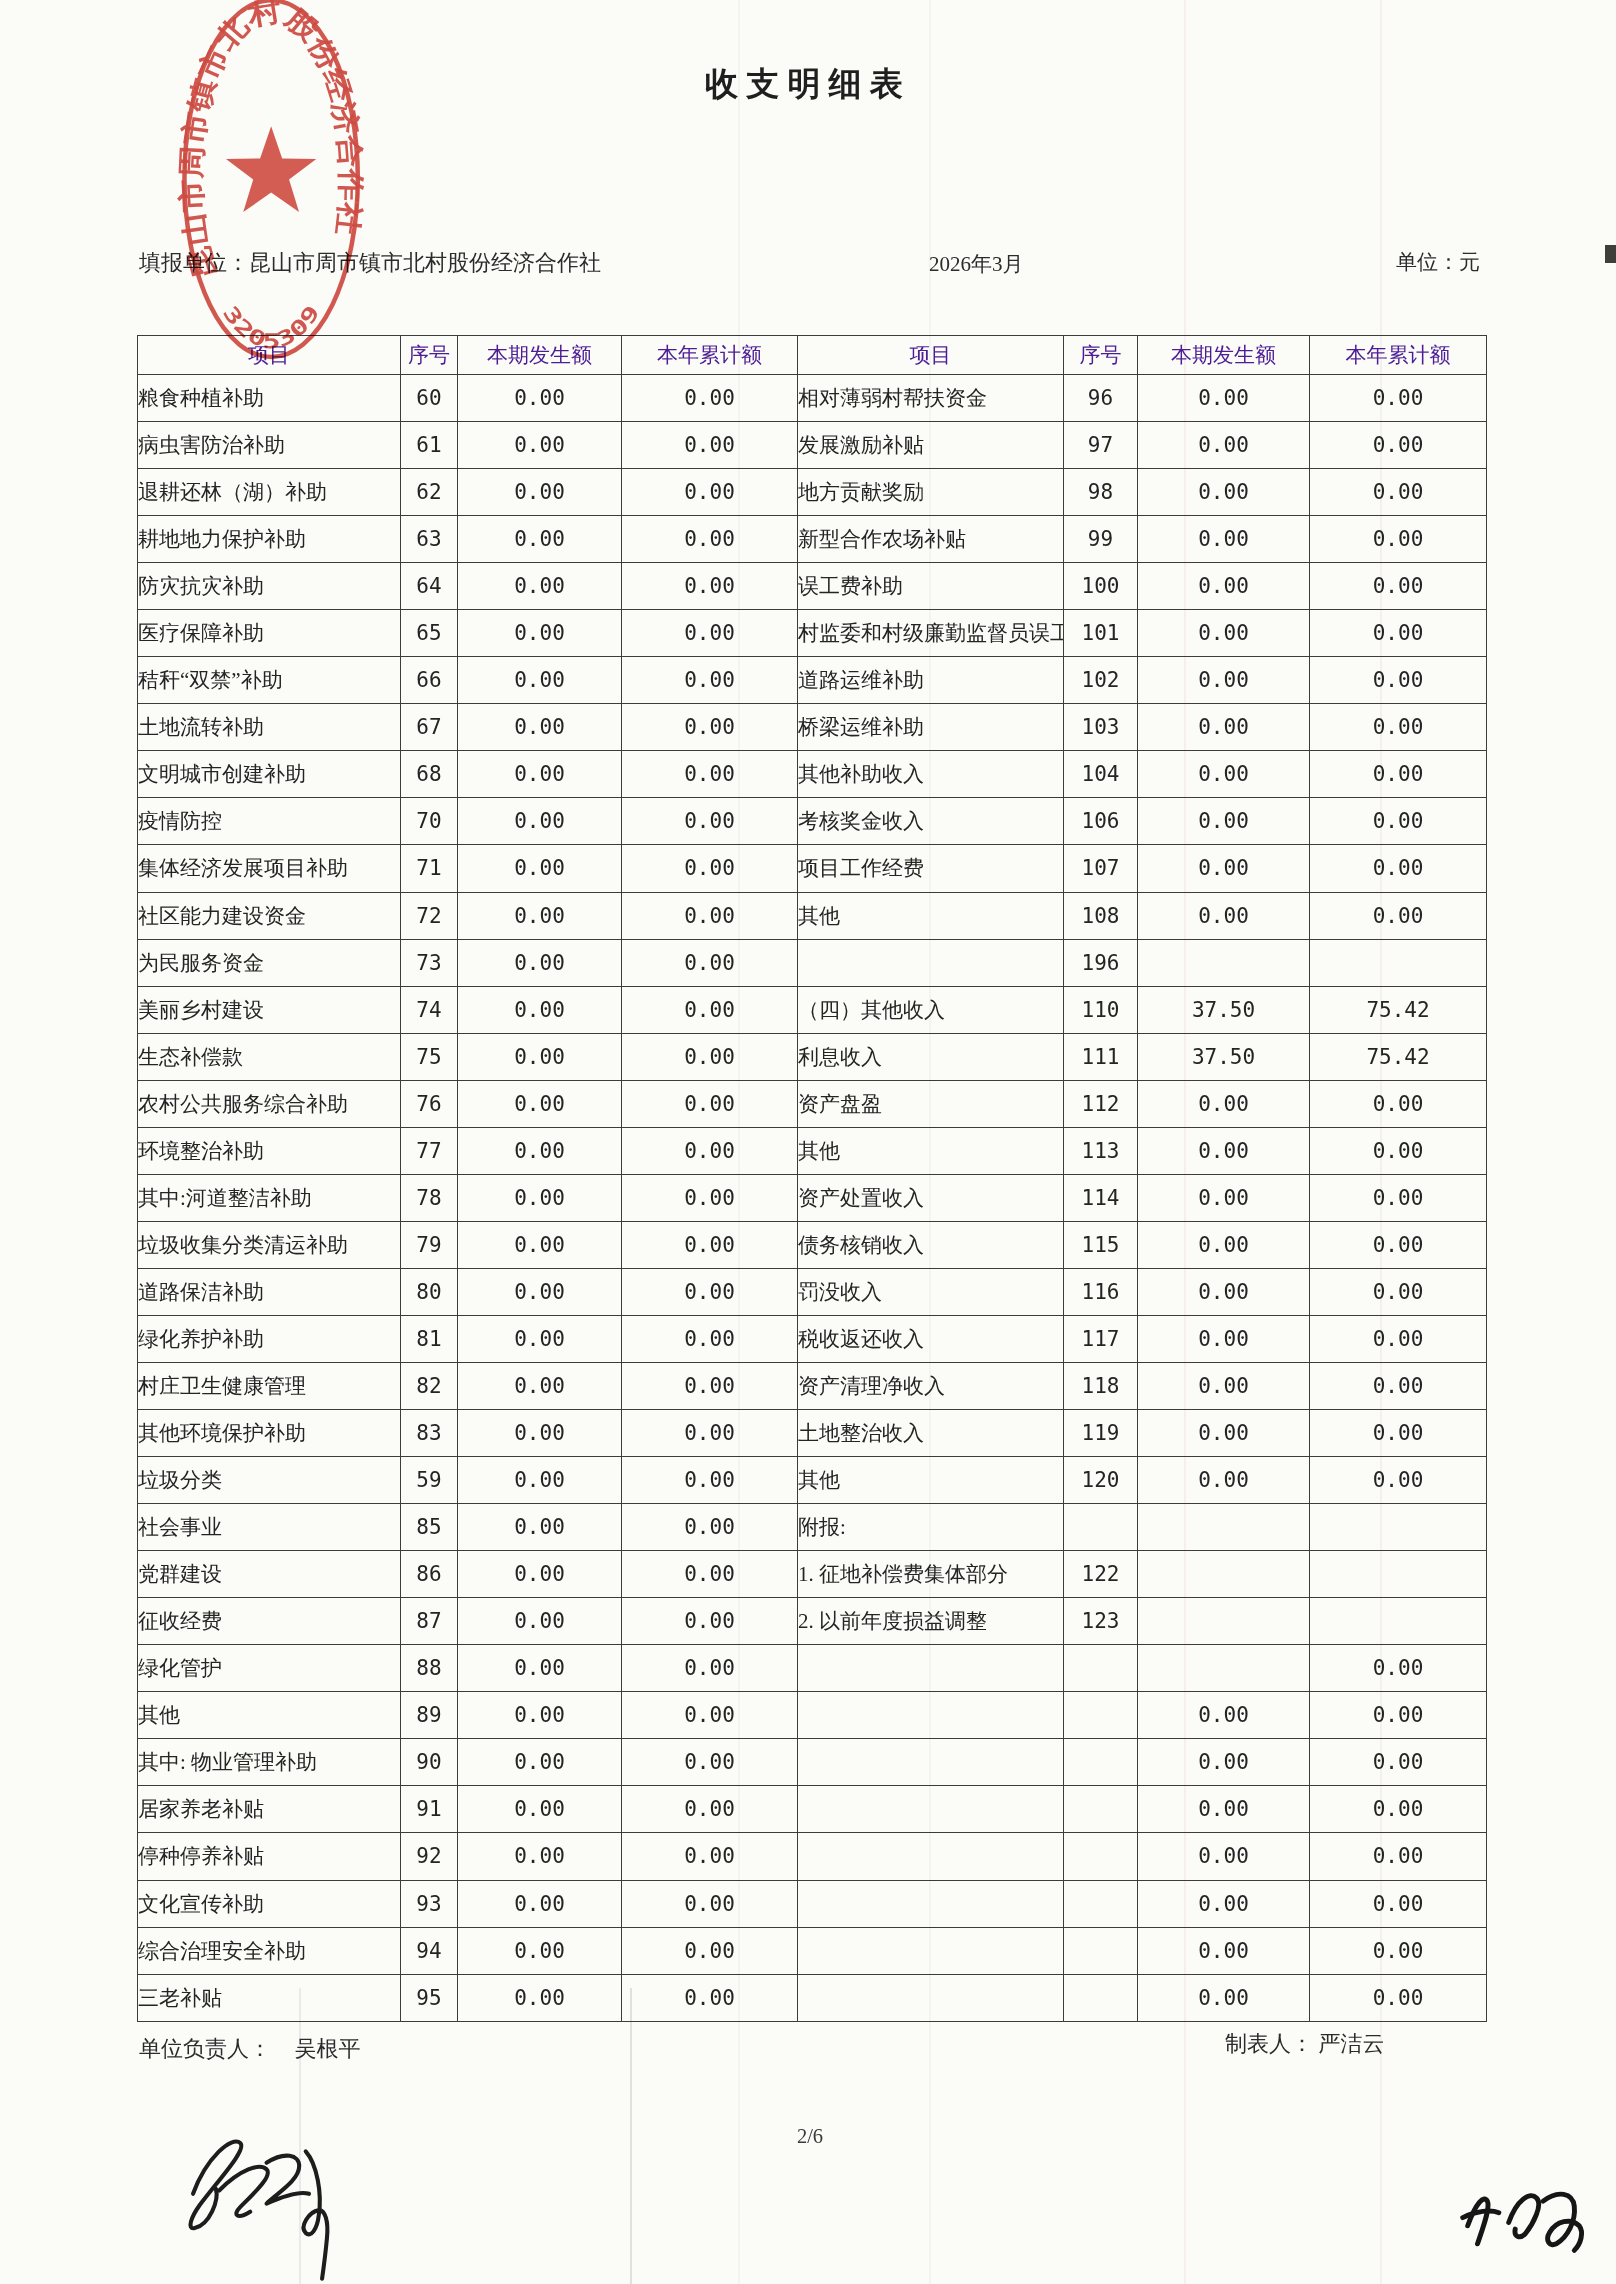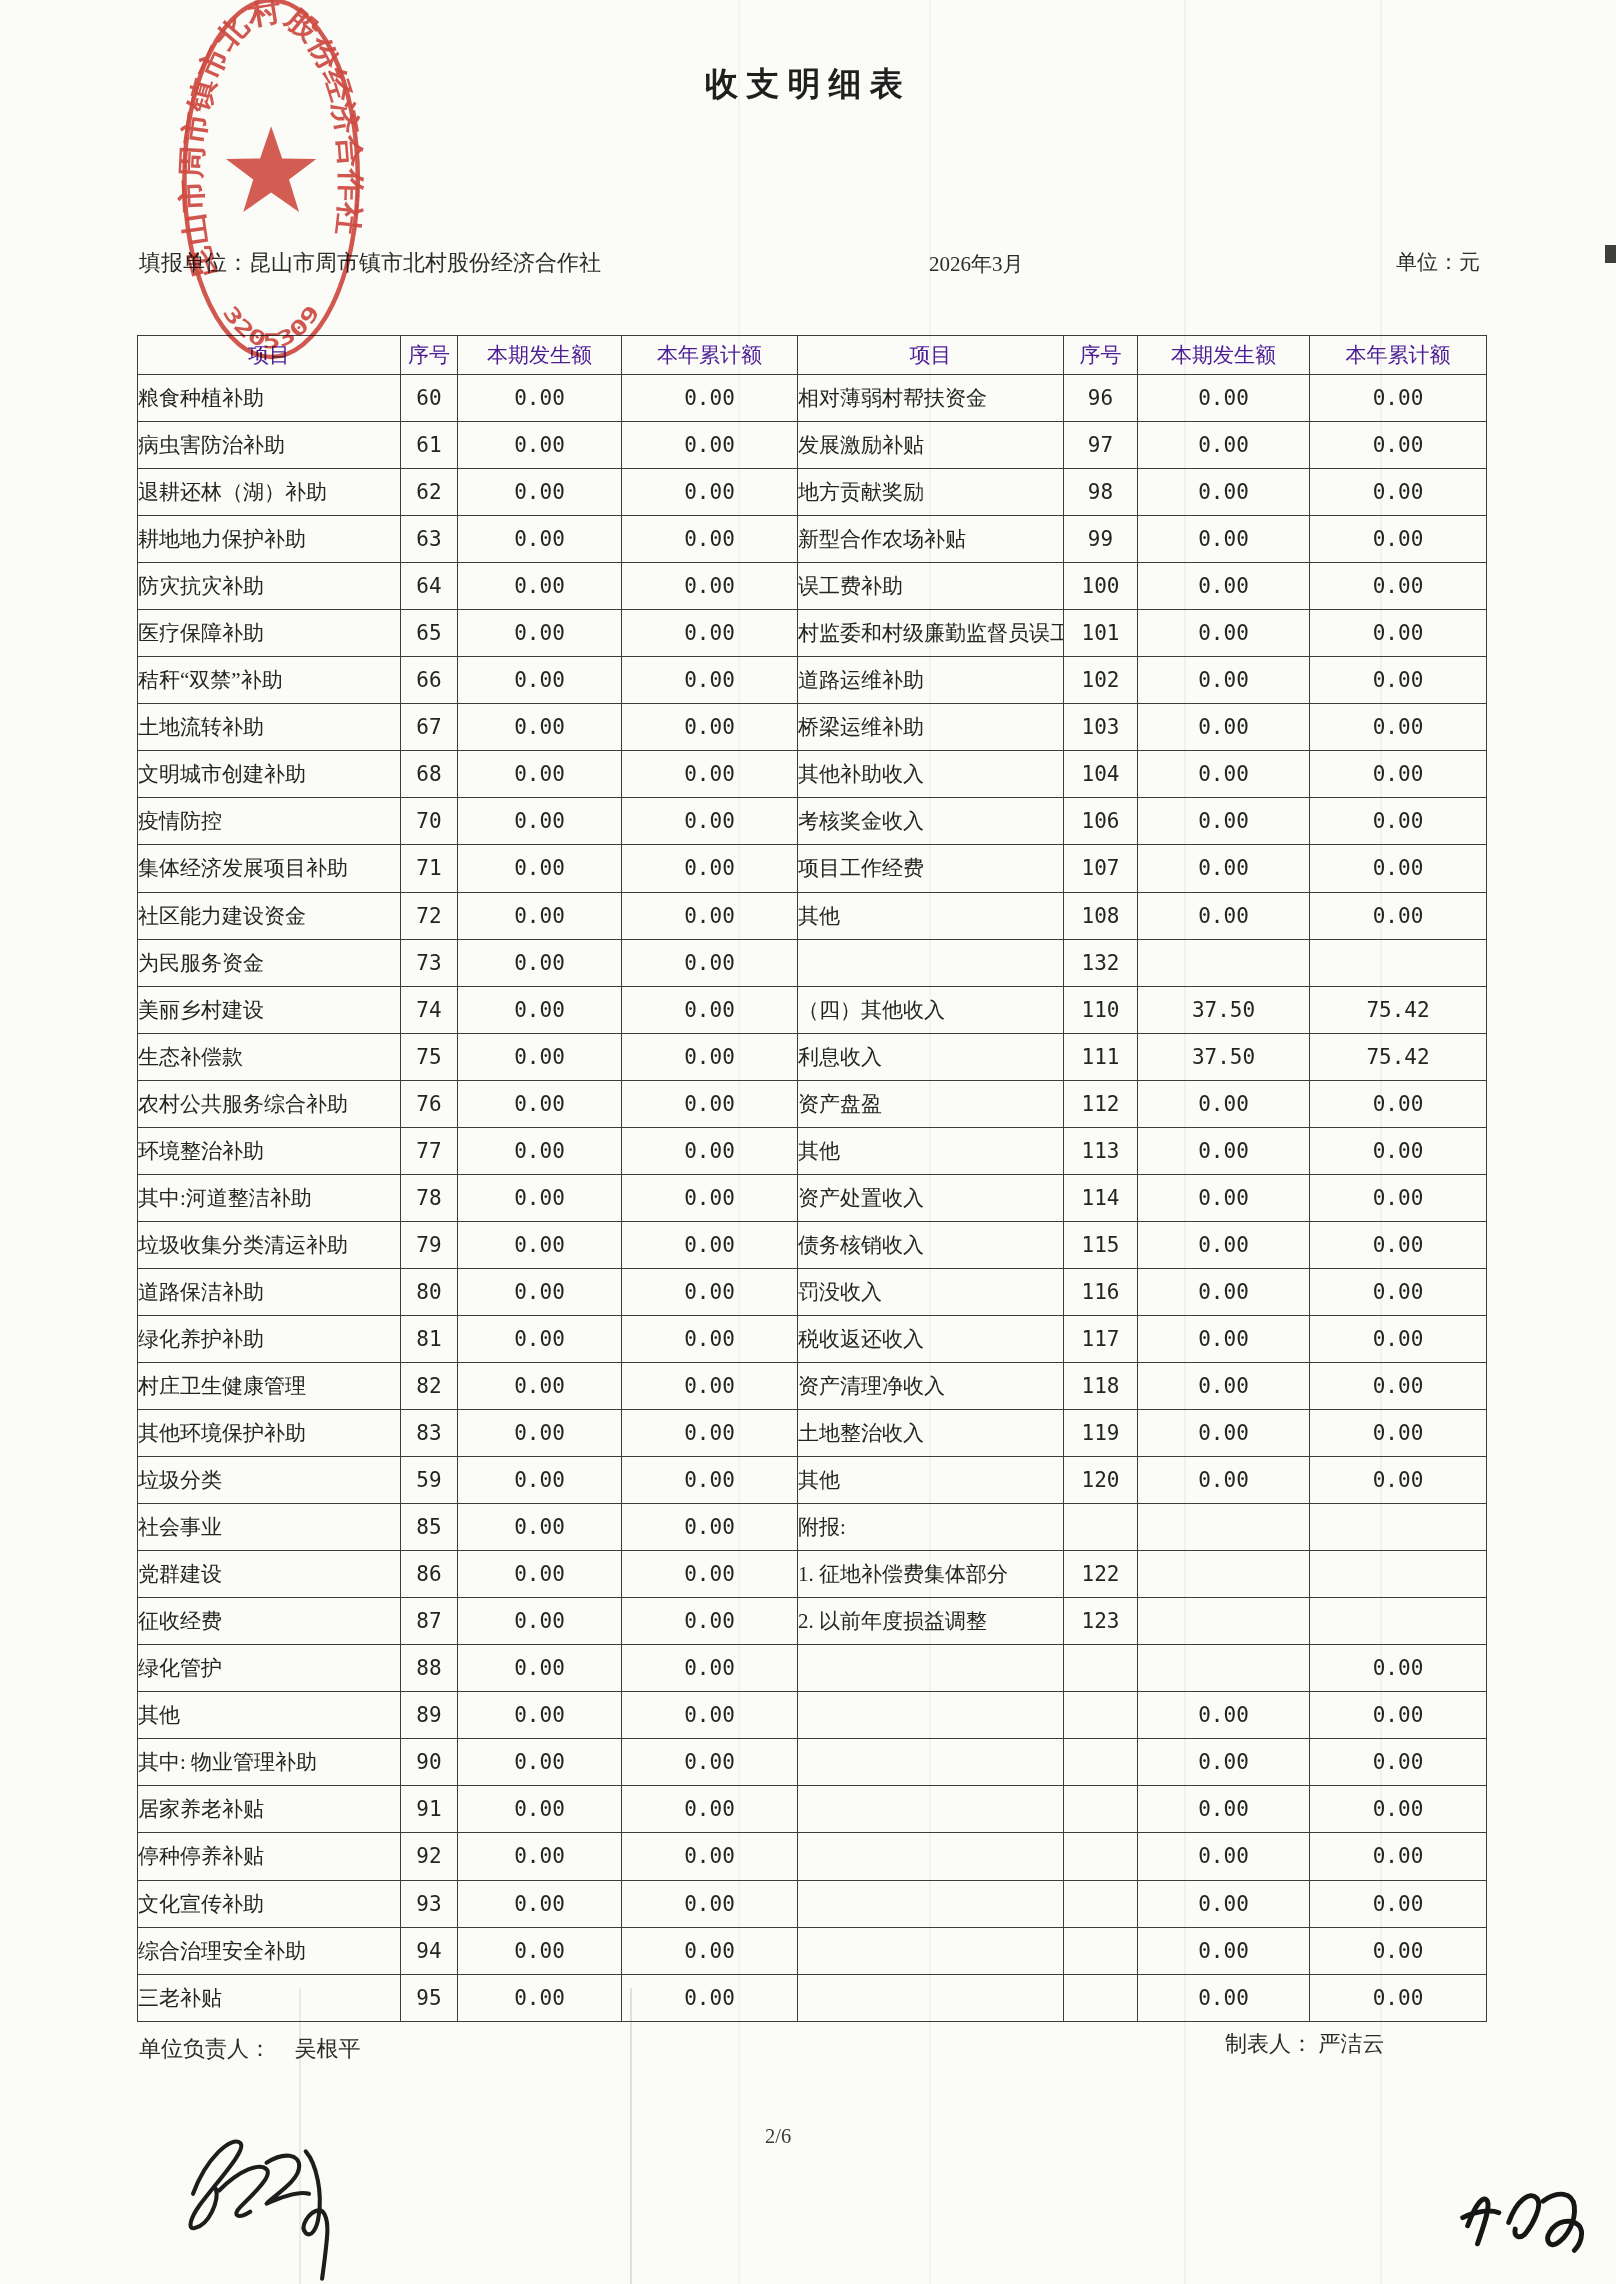--- a/index.html
+++ b/index.html
@@ -52,21 +52,21 @@
   .i2{padding-left:52px;}
   .i3{padding-left:75px;}
   .i4{padding-left:92px;}
   .rt{text-align:right;padding-right:11.5px;}
   .rs{text-align:right;padding-right:8.2px;font-size:16.4px;margin-left:12px;}
   .sm2{text-align:right;padding-right:4.9px;font-size:14.3px;}
 
   .footer-row{position:absolute;left:0;right:0;top:2034px;font-size:22px;}
   .responsible{position:absolute;left:139px;white-space:nowrap;}
   .preparer{position:absolute;left:1225px;top:-4.9px;white-space:nowrap;}
-  .page-number{position:absolute;left:765px;top:2125px;width:90px;text-align:left;font-size:20.5px;color:#3a3a3a;}
+  .page-number{position:absolute;left:765px;top:2125px;width:90px;text-align:center;font-size:20.5px;color:#3a3a3a;}
 
   .seal{
     position:absolute;left:173px;top:-8.2px;width:193px;height:388px;
     mix-blend-mode:multiply;opacity:.9;
   }
   .sig{position:absolute;}
   .sig-left{left:162px;top:2115px;width:245px;height:169px;}
   .sig-right{left:1448px;top:2165px;width:164px;height:115px;}
 </style>
 </head>
@@ -233,21 +233,21 @@
           <td class="num">108</td>
           <td class="amt">0.00</td>
           <td class="amt">0.00</td>
         </tr>
         <tr>
           <td class="item i1">为民服务资金</td>
           <td class="num">73</td>
           <td class="amt">0.00</td>
           <td class="amt">0.00</td>
           <td class="item i1"></td>
-          <td class="num">132</td>
+          <td class="num">196</td>
           <td class="amt"></td>
           <td class="amt"></td>
         </tr>
         <tr>
           <td class="item i1">美丽乡村建设</td>
           <td class="num">74</td>
           <td class="amt">0.00</td>
           <td class="amt">0.00</td>
           <td class="item i0">（四）其他收入</td>
           <td class="num">110</td>

